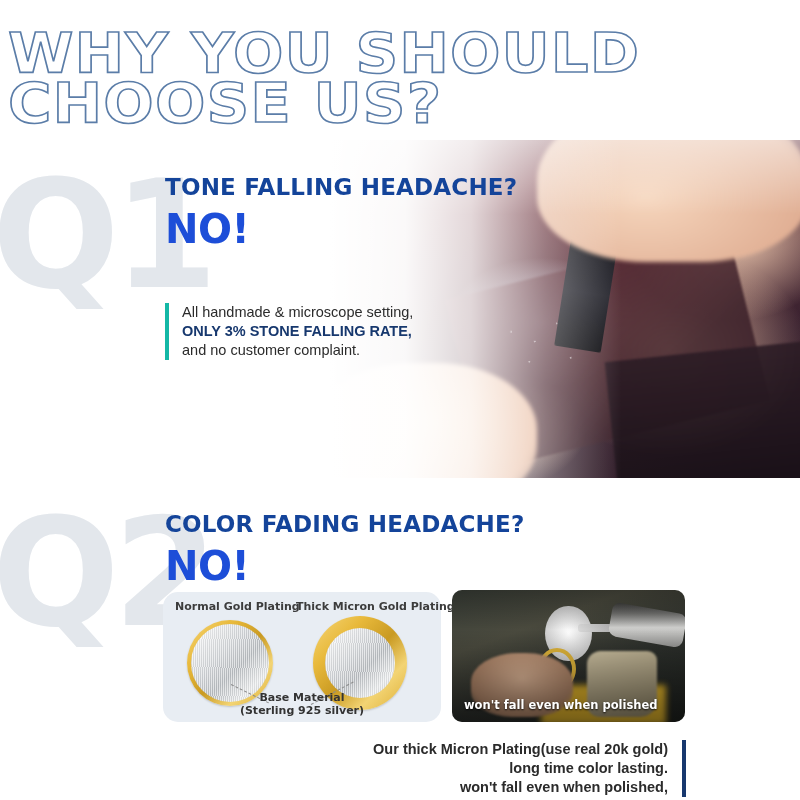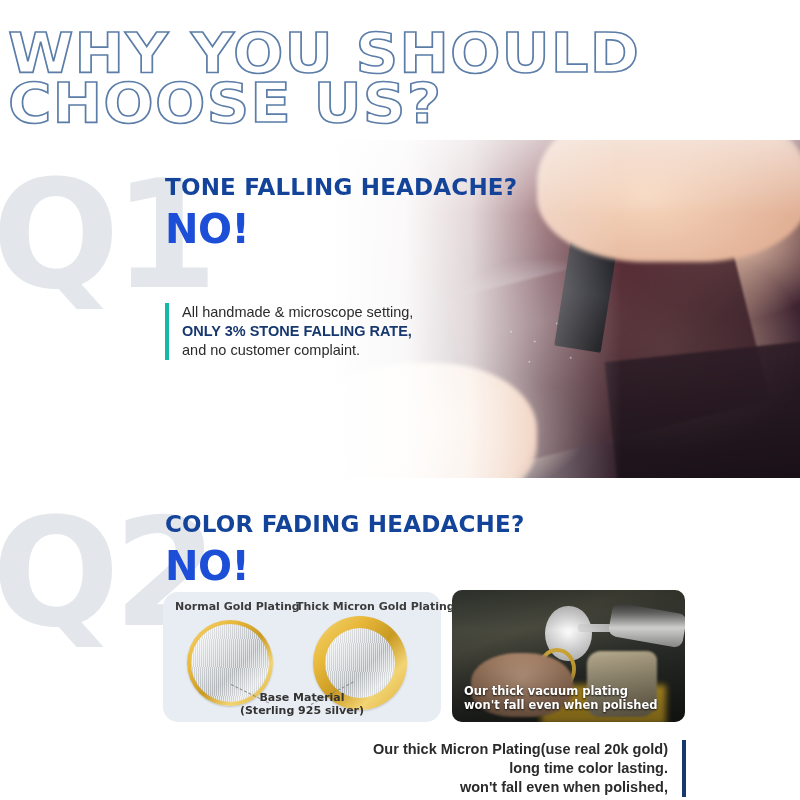--- a/index.html
+++ b/index.html
@@ -329,21 +329,20 @@
     <div class="q2photo">
       <div class="yellowbg"></div>
       <div class="wood"></div>
       <div class="wheel"></div>
       <div class="shaft"></div>
       <div class="handpiece"></div>
       <div class="ring"></div>
       <div class="fingers"></div>
       <div class="vign"></div>
       <div class="q2cap">
-        <div>Our thick vacuum plating</div>
         <div>won't fall even when polished</div>
       </div>
     </div>
 
     <div class="bottomnote">
       <div>Our thick Micron Plating(use real 20k gold)</div>
       <div>long time color lasting.</div>
       <div>won't fall even when polished,</div>
     </div>
   </div>

